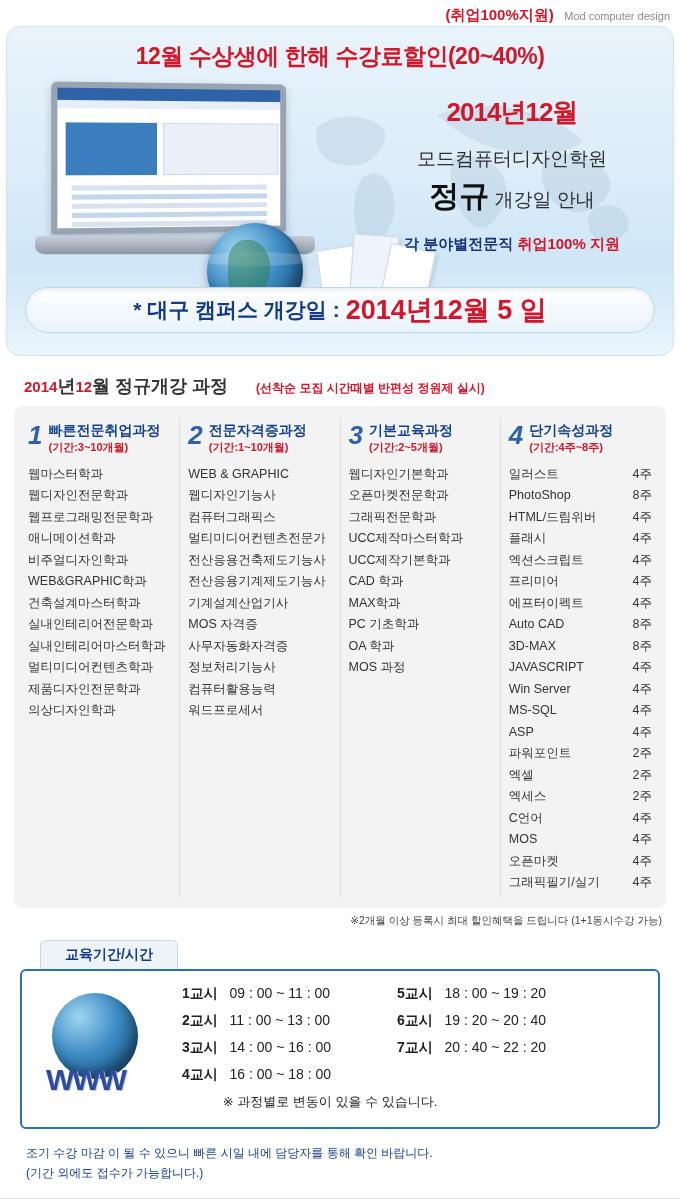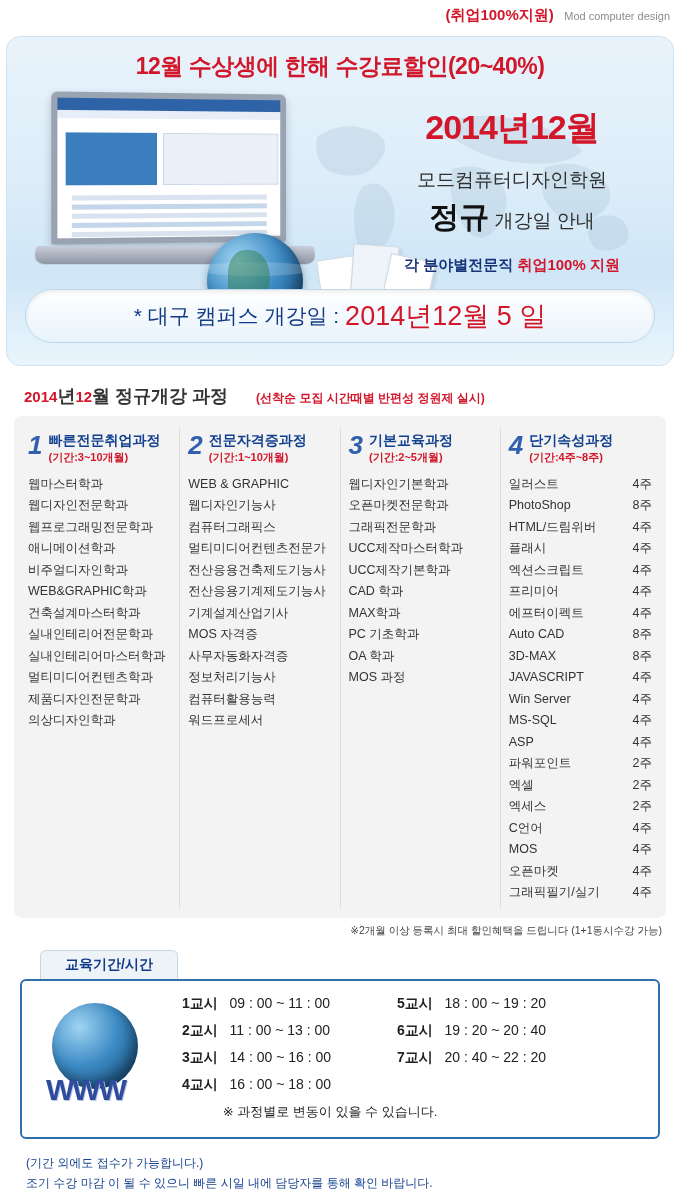--- a/index.html
+++ b/index.html
@@ -9,21 +9,21 @@
     background: #ffffff;
     font-family: "Liberation Sans", "DejaVu Sans", sans-serif;
     color: #222;
     position: relative;
     overflow: hidden;
   }
 
   
   .top-strip {
     position: relative;
-    height: 36px;
+    height: 26px;
     padding-top: 6px;
     text-align: right;
   }
   .top-strip .support {
     color: #d2172a;
     font-weight: bold;
     font-size: 15px;
     margin-right: 6px;
     vertical-align: middle;
   }
@@ -107,37 +107,37 @@
   }
   .paper.p1 { left: 0px; top: 22px; transform: rotate(-8deg); }
   .paper.p2 { left: 30px; top: 10px; transform: rotate(4deg); background:#eef4fa;}
   .paper.p3 { left: 62px; top: 22px; transform: rotate(12deg); }
 
   .hero-right {
     position: absolute;
     left: 350px; top: 68px; width: 310px;
     text-align: center;
   }
-  .year-line { color:#d2172a; font-weight:bold; font-size: 34px; letter-spacing:-1px; }
+  .year-line { color:#d2172a; font-weight:bold; font-size: 26px; letter-spacing:-1px; }
   .acad-name { color:#2f2f2f; font-size: 19px; margin-top: 16px; }
   .regular-line { margin-top: 4px; font-size: 19px; color:#2f2f2f; }
   .regular-line b { font-size: 30px; color:#111; }
   .field-line { margin-top: 18px; font-size: 15px; font-weight:bold; }
   .field-line .navy { color:#16337a; }
   .field-line .red { color:#d2172a; }
 
   .campus-bar {
     position:absolute; left: 18px; right: 18px; bottom: 22px;
-    height: 54px;
+    height: 46px;
     border-radius: 28px;
     background: linear-gradient(to bottom,#ffffff,#e8f3fb);
     border: 1px solid #bcd8ea;
     box-shadow: 0 2px 4px rgba(0,0,0,.08) inset;
     display:flex; align-items:center; justify-content:center;
-    font-weight:normal;
+    font-weight:bold;
   }
   .campus-bar .lbl { color:#123a86; font-size: 21px; }
   .campus-bar .date { color:#d2172a; font-size: 27px; margin-left: 6px; }
 
   
   .sec-title {
     margin: 18px 0 8px 24px;
     font-weight: bold;
     font-size: 18px;
     color: #333;
@@ -506,22 +506,22 @@
         &nbsp;&nbsp;<span>16 : 00 ~ 18 : 00</span>
       </div>
     </div>
   </div>
 
   <div class="sched-foot">※ 과정별로 변동이 있을 수 있습니다.</div>
 </div>
 
 
 <div class="notes">
+  <div>조기 수강 마감 이 될 수 있으니 빠른 시일 내에 담당자를 통해 확인 바랍니다.</div>
   <div>(기간 외에도 접수가 가능합니다.)</div>
-  <div>조기 수강 마감 이 될 수 있으니 빠른 시일 내에 담당자를 통해 확인 바랍니다.</div>
 </div>
 
 <div class="footer">
   
   
 </div>
 
 
 
 

